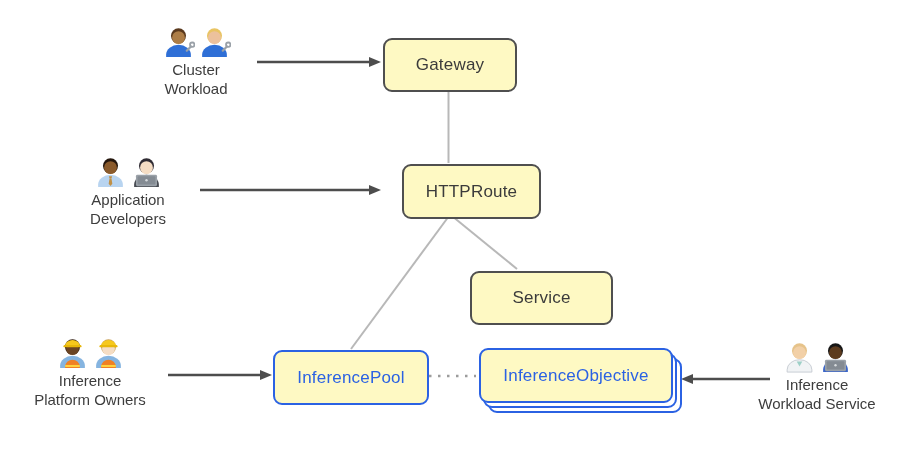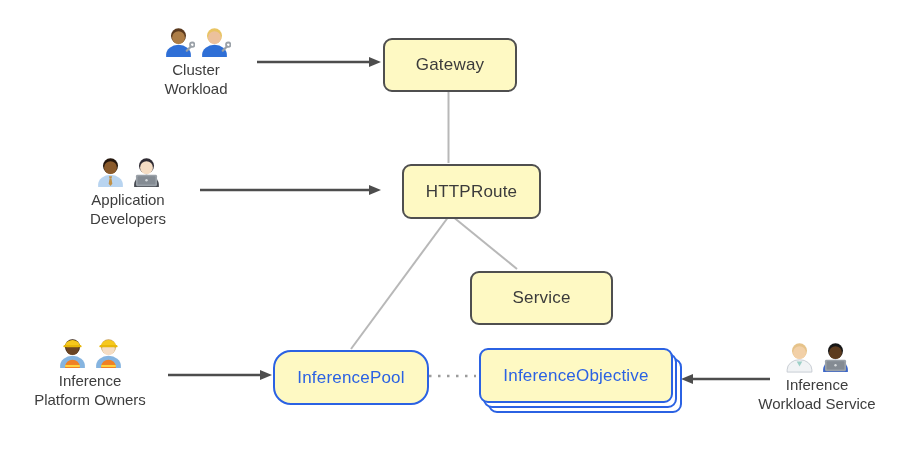--- a/index.html
+++ b/index.html
@@ -57,21 +57,21 @@
   </div>
 
   <div class="node dark" style="left:402px;top:164px;width:135px;height:51px;">
     <span>HTTPRoute</span>
   </div>
 
   <div class="node dark" style="left:438px;top:271px;width:139px;height:50px;margin-left:32px;">
     <span>Service</span>
   </div>
 
-  <div class="node blue" style="left:273px;top:350px;width:152px;height:51px;border-radius:18px;">
+  <div class="node blue" style="left:273px;top:350px;width:152px;height:51px;">
     <span>InferencePool</span>
   </div>
 
   <div class="stack-layer" style="left:488px;top:358px;width:190px;height:51px;"></div>
   <div class="stack-layer" style="left:483px;top:353px;width:190px;height:51px;"></div>
   <div class="node blue" style="left:479px;top:348px;width:190px;height:51px;">
     <span>InferenceObjective</span>
   </div>
 
   <div class="persona" style="left:118px;top:25px;width:156px;">

